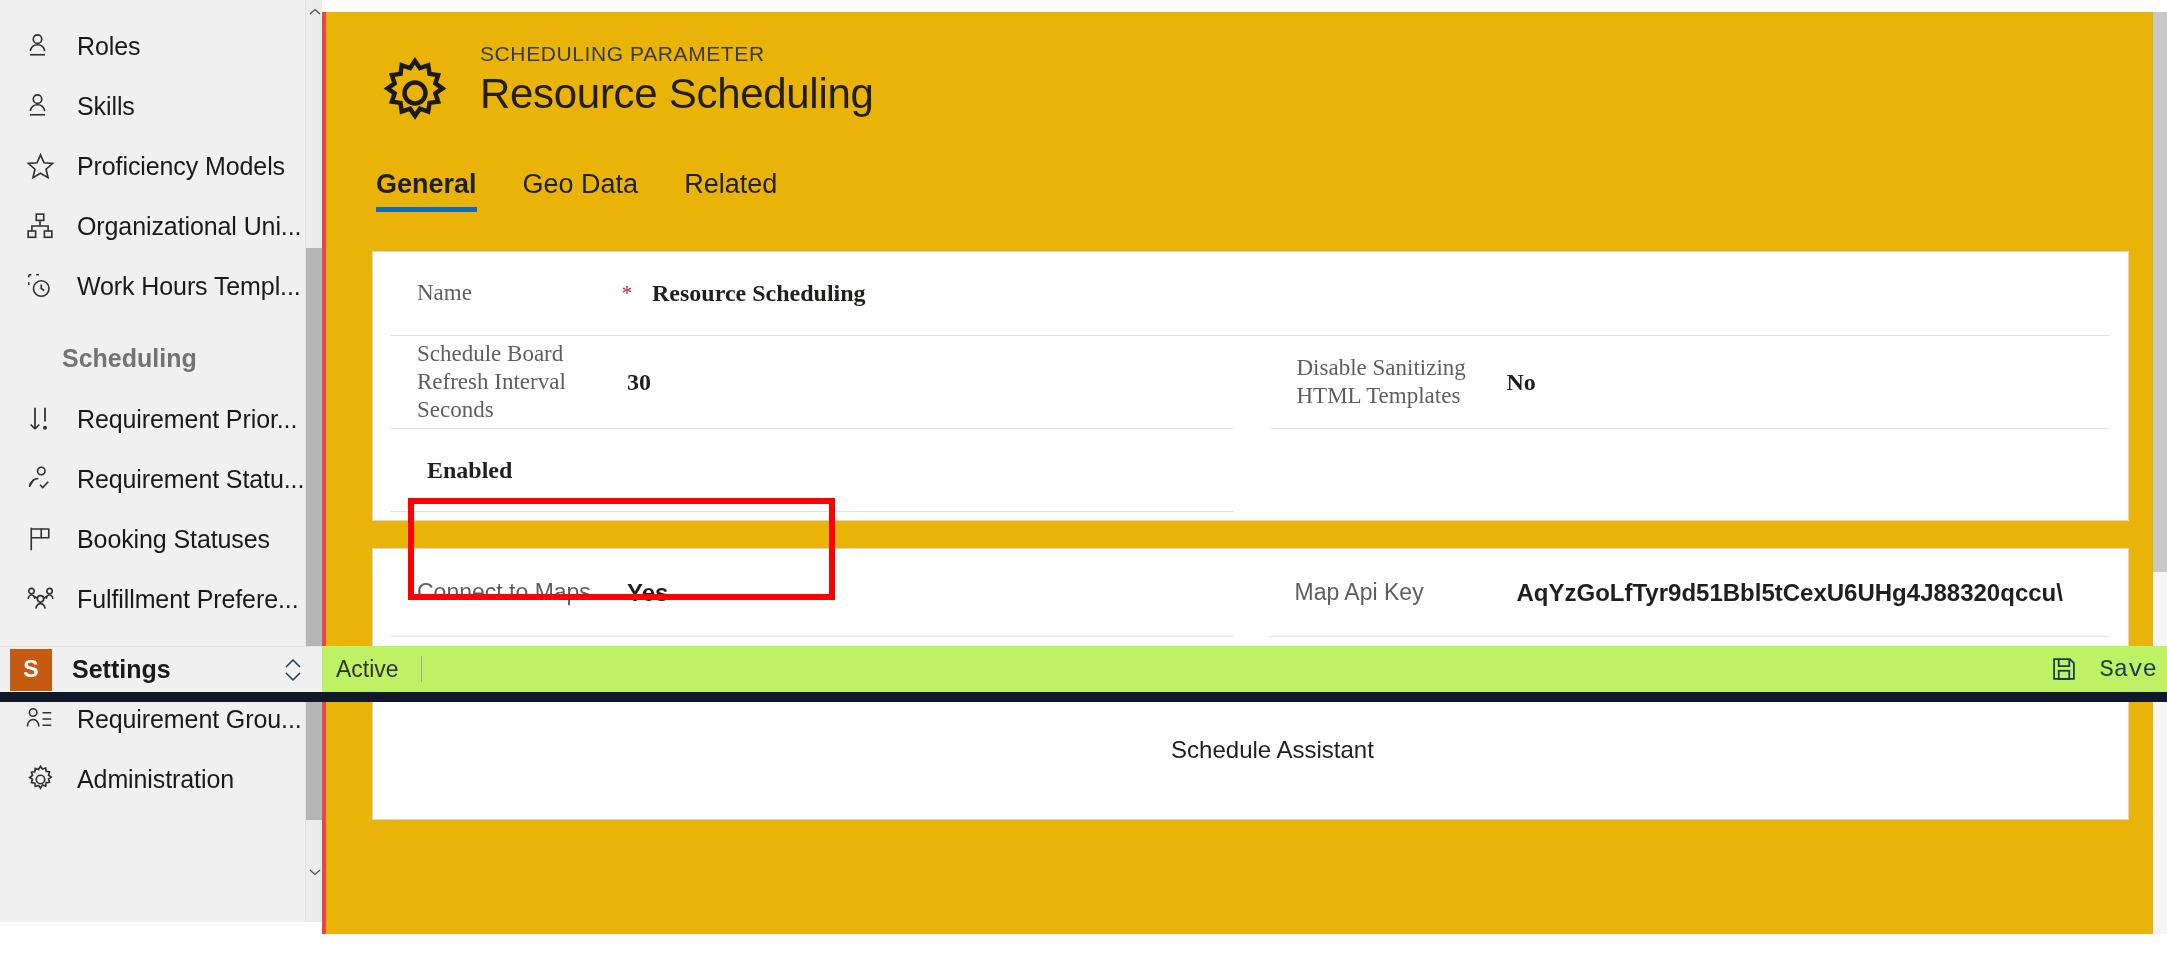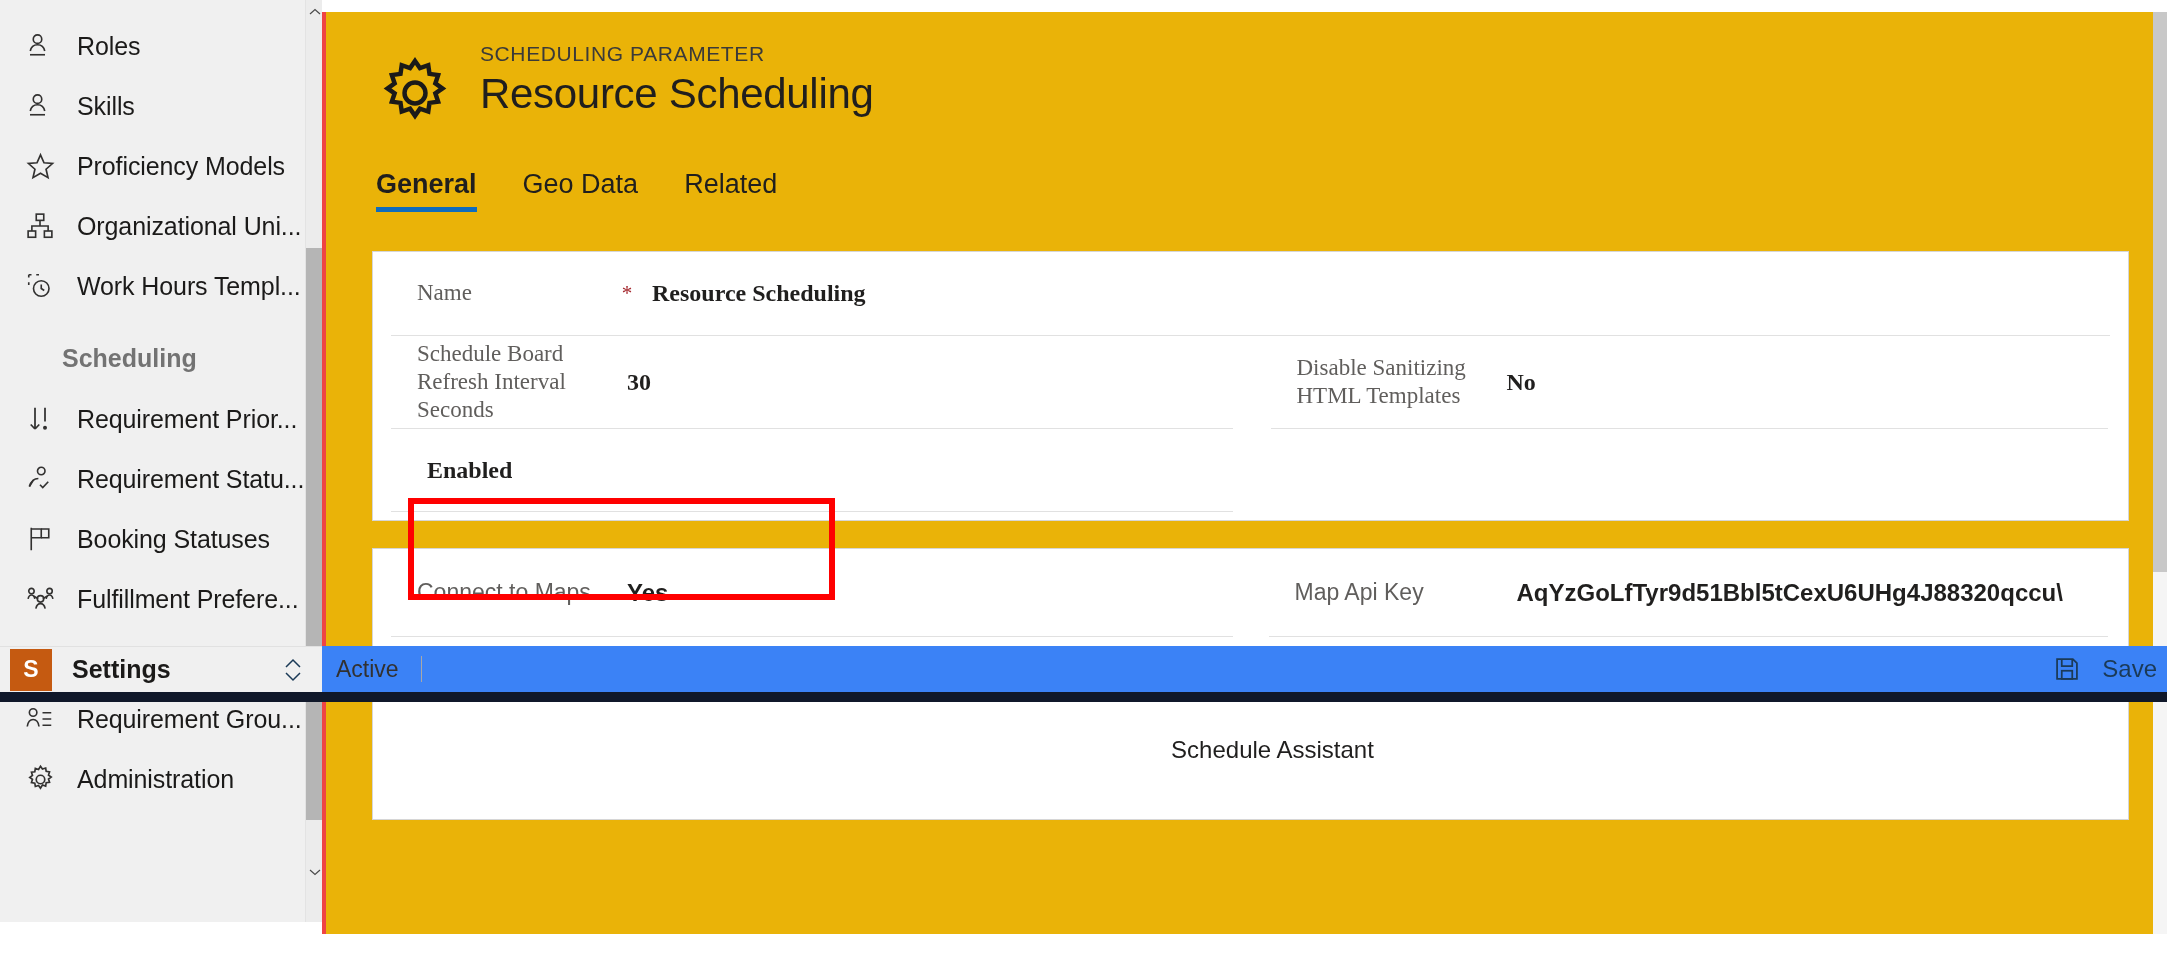--- a/index.html
+++ b/index.html
@@ -233,38 +233,38 @@
   #main-thumb {
     position: absolute; right: 0; top: 0;
     width: 14px; height: 560px;
     background: #c8c8c8;
   }
 
   
   #statusbar {
     position: absolute; left: 322px; bottom: 10px;
     width: 1845px; height: 46px;
-    background: #3b82f6;
+    background: #bef264;
     display: flex; align-items: center;
   }
   #status-active {
     font-size: 23px; color: #323130;
     padding-left: 14px;
   }
   #status-divider {
     width: 1px; height: 26px; background: #a8a8a8;
     margin-left: 22px;
   }
   #status-spacer { flex: 1; }
   #save-button {
     display: flex; align-items: center;
     padding-right: 10px; cursor: pointer;
   }
   #save-icon { width: 34px; height: 34px; display: flex; align-items: center; justify-content: center; }
-  #save-label { font-size: 24px; color: #1b3a57; margin-left: 18px; }
+  #save-label { font-size: 24px; color: #1b3a57; margin-left: 18px; font-family: Liberation Mono, monospace; }
 </style>
 </head>
 <body>
 
 <div id="app">
 
   <div id="sidebar">
     <div class="nav-list">
 
       <div class="nav-item">

